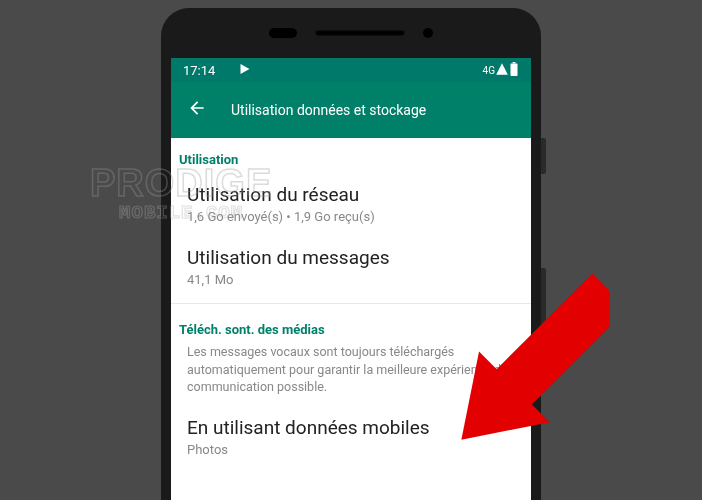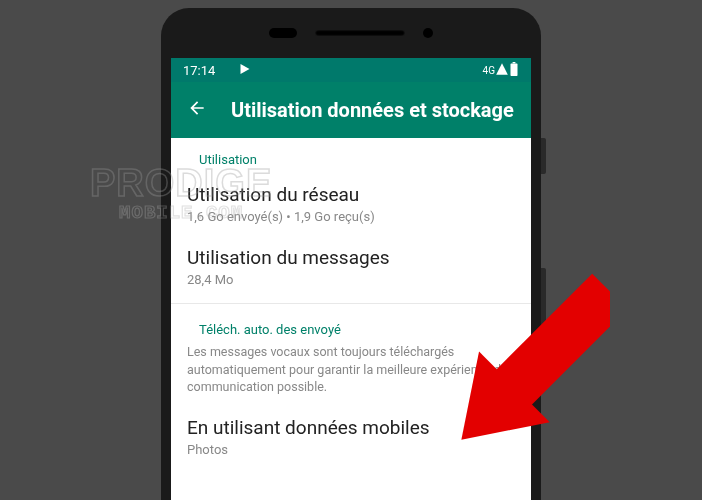--- a/index.html
+++ b/index.html
@@ -71,27 +71,27 @@
     .status-right { display: flex; align-items: center; }
     .app-bar {
       background: #008069;
       height: 56px;
       display: flex;
       align-items: center;
       padding: 0 16px;
       color: #fff;
     }
     .back-arrow { margin-right: 24px; }
-    .app-title { font-size: 20px; font-weight: 700; }
+    .app-title { font-size: 14px; font-weight: 400; }
     .content { background: #fff; }
     .section-header {
       color: #008069;
       font-size: 13px;
-      font-weight: 400;
-      padding: 14px 16px 6px 28px;
+      font-weight: 700;
+      padding: 14px 16px 6px 8px;
     }
     .list-item {
       padding: 10px 16px 12px 16px;
     }
     .item-title {
       color: #222;
       font-size: 19px;
       margin-bottom: 3px;
     }
     .item-subtitle {
@@ -202,26 +202,26 @@
     <div class="content">
       <div class="section-header">Utilisation</div>
 
       <div class="list-item">
         <div class="item-title">Utilisation du réseau</div>
         <div class="item-subtitle">1,6 Go envoyé(s) • 1,9 Go reçu(s)</div>
       </div>
 
       <div class="list-item">
         <div class="item-title">Utilisation du messages</div>
-        <div class="item-subtitle">28,4 Mo</div>
+        <div class="item-subtitle">41,1 Mo</div>
       </div>
 
       <div class="divider"></div>
 
-      <div class="section-header">Téléch. auto. des envoyé</div>
+      <div class="section-header">Téléch. sont. des médias</div>
       <div class="section-desc">Les messages vocaux sont toujours téléchargés automatiquement pour garantir la meilleure expérience de communication possible.</div>
 
       <div class="list-item">
         <div class="item-title">En utilisant données mobiles</div>
         <div class="item-subtitle">Photos</div>
       </div>
     </div>
 
   </div>
 </div>

